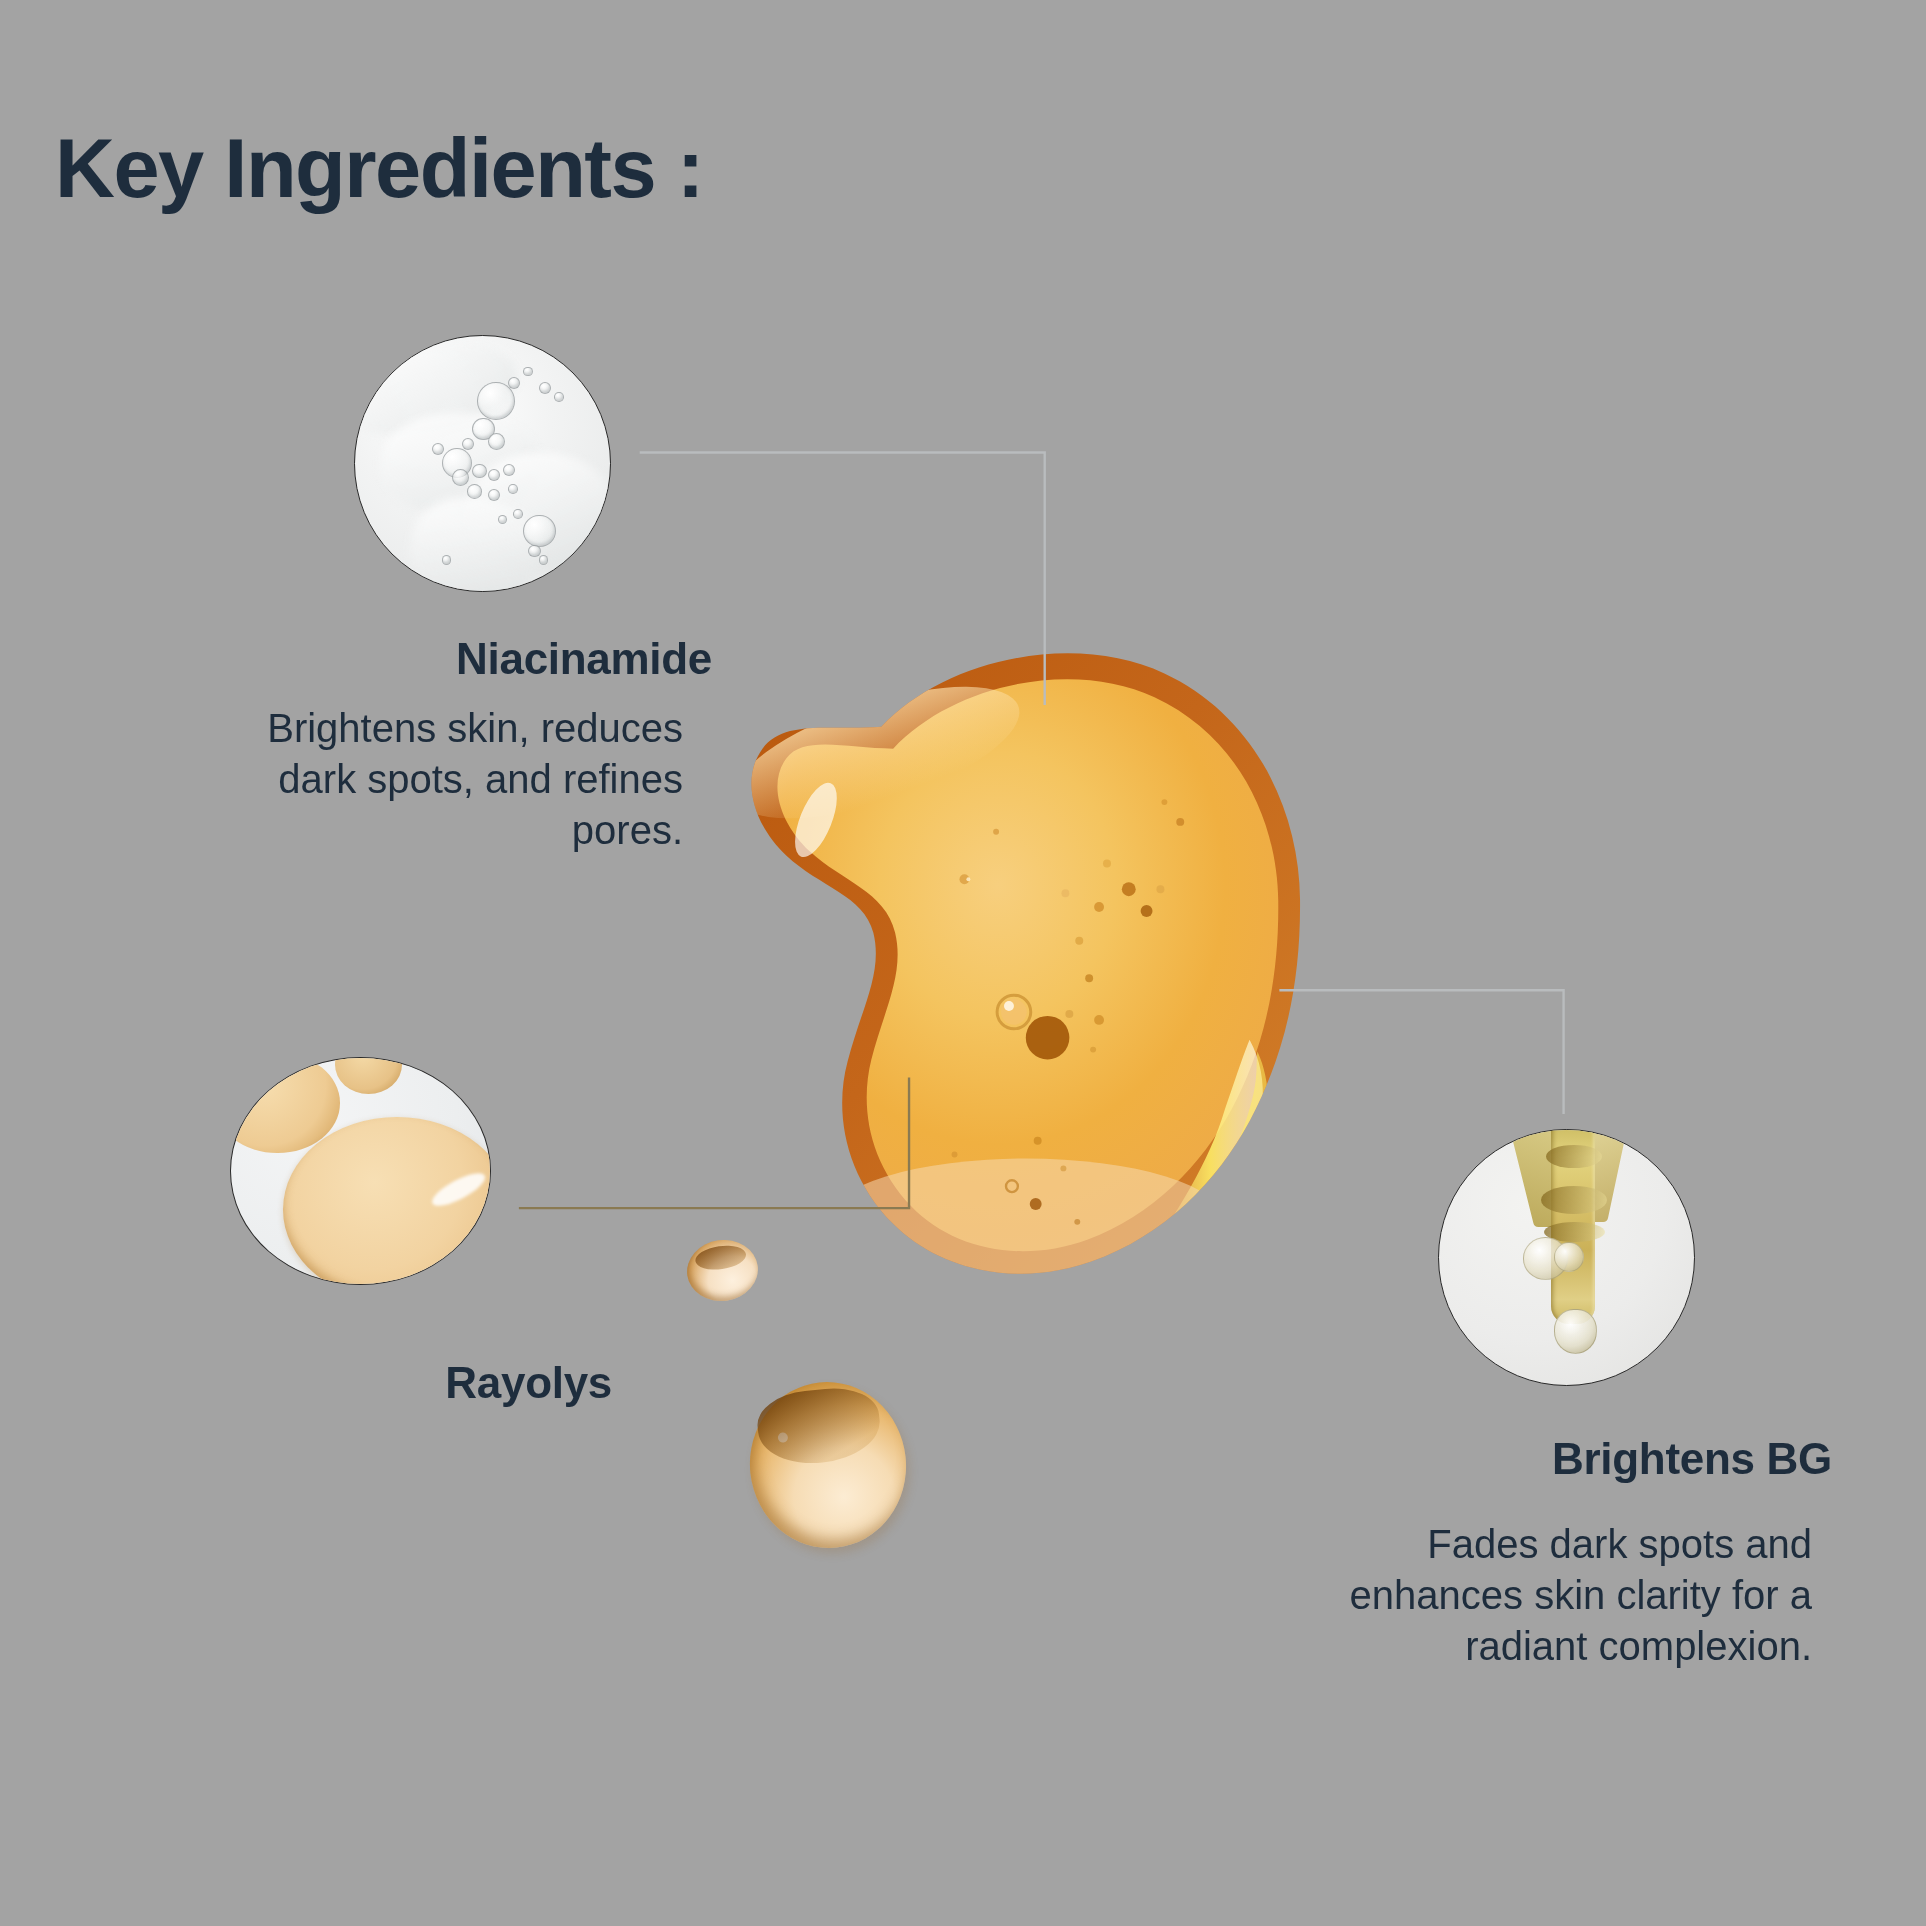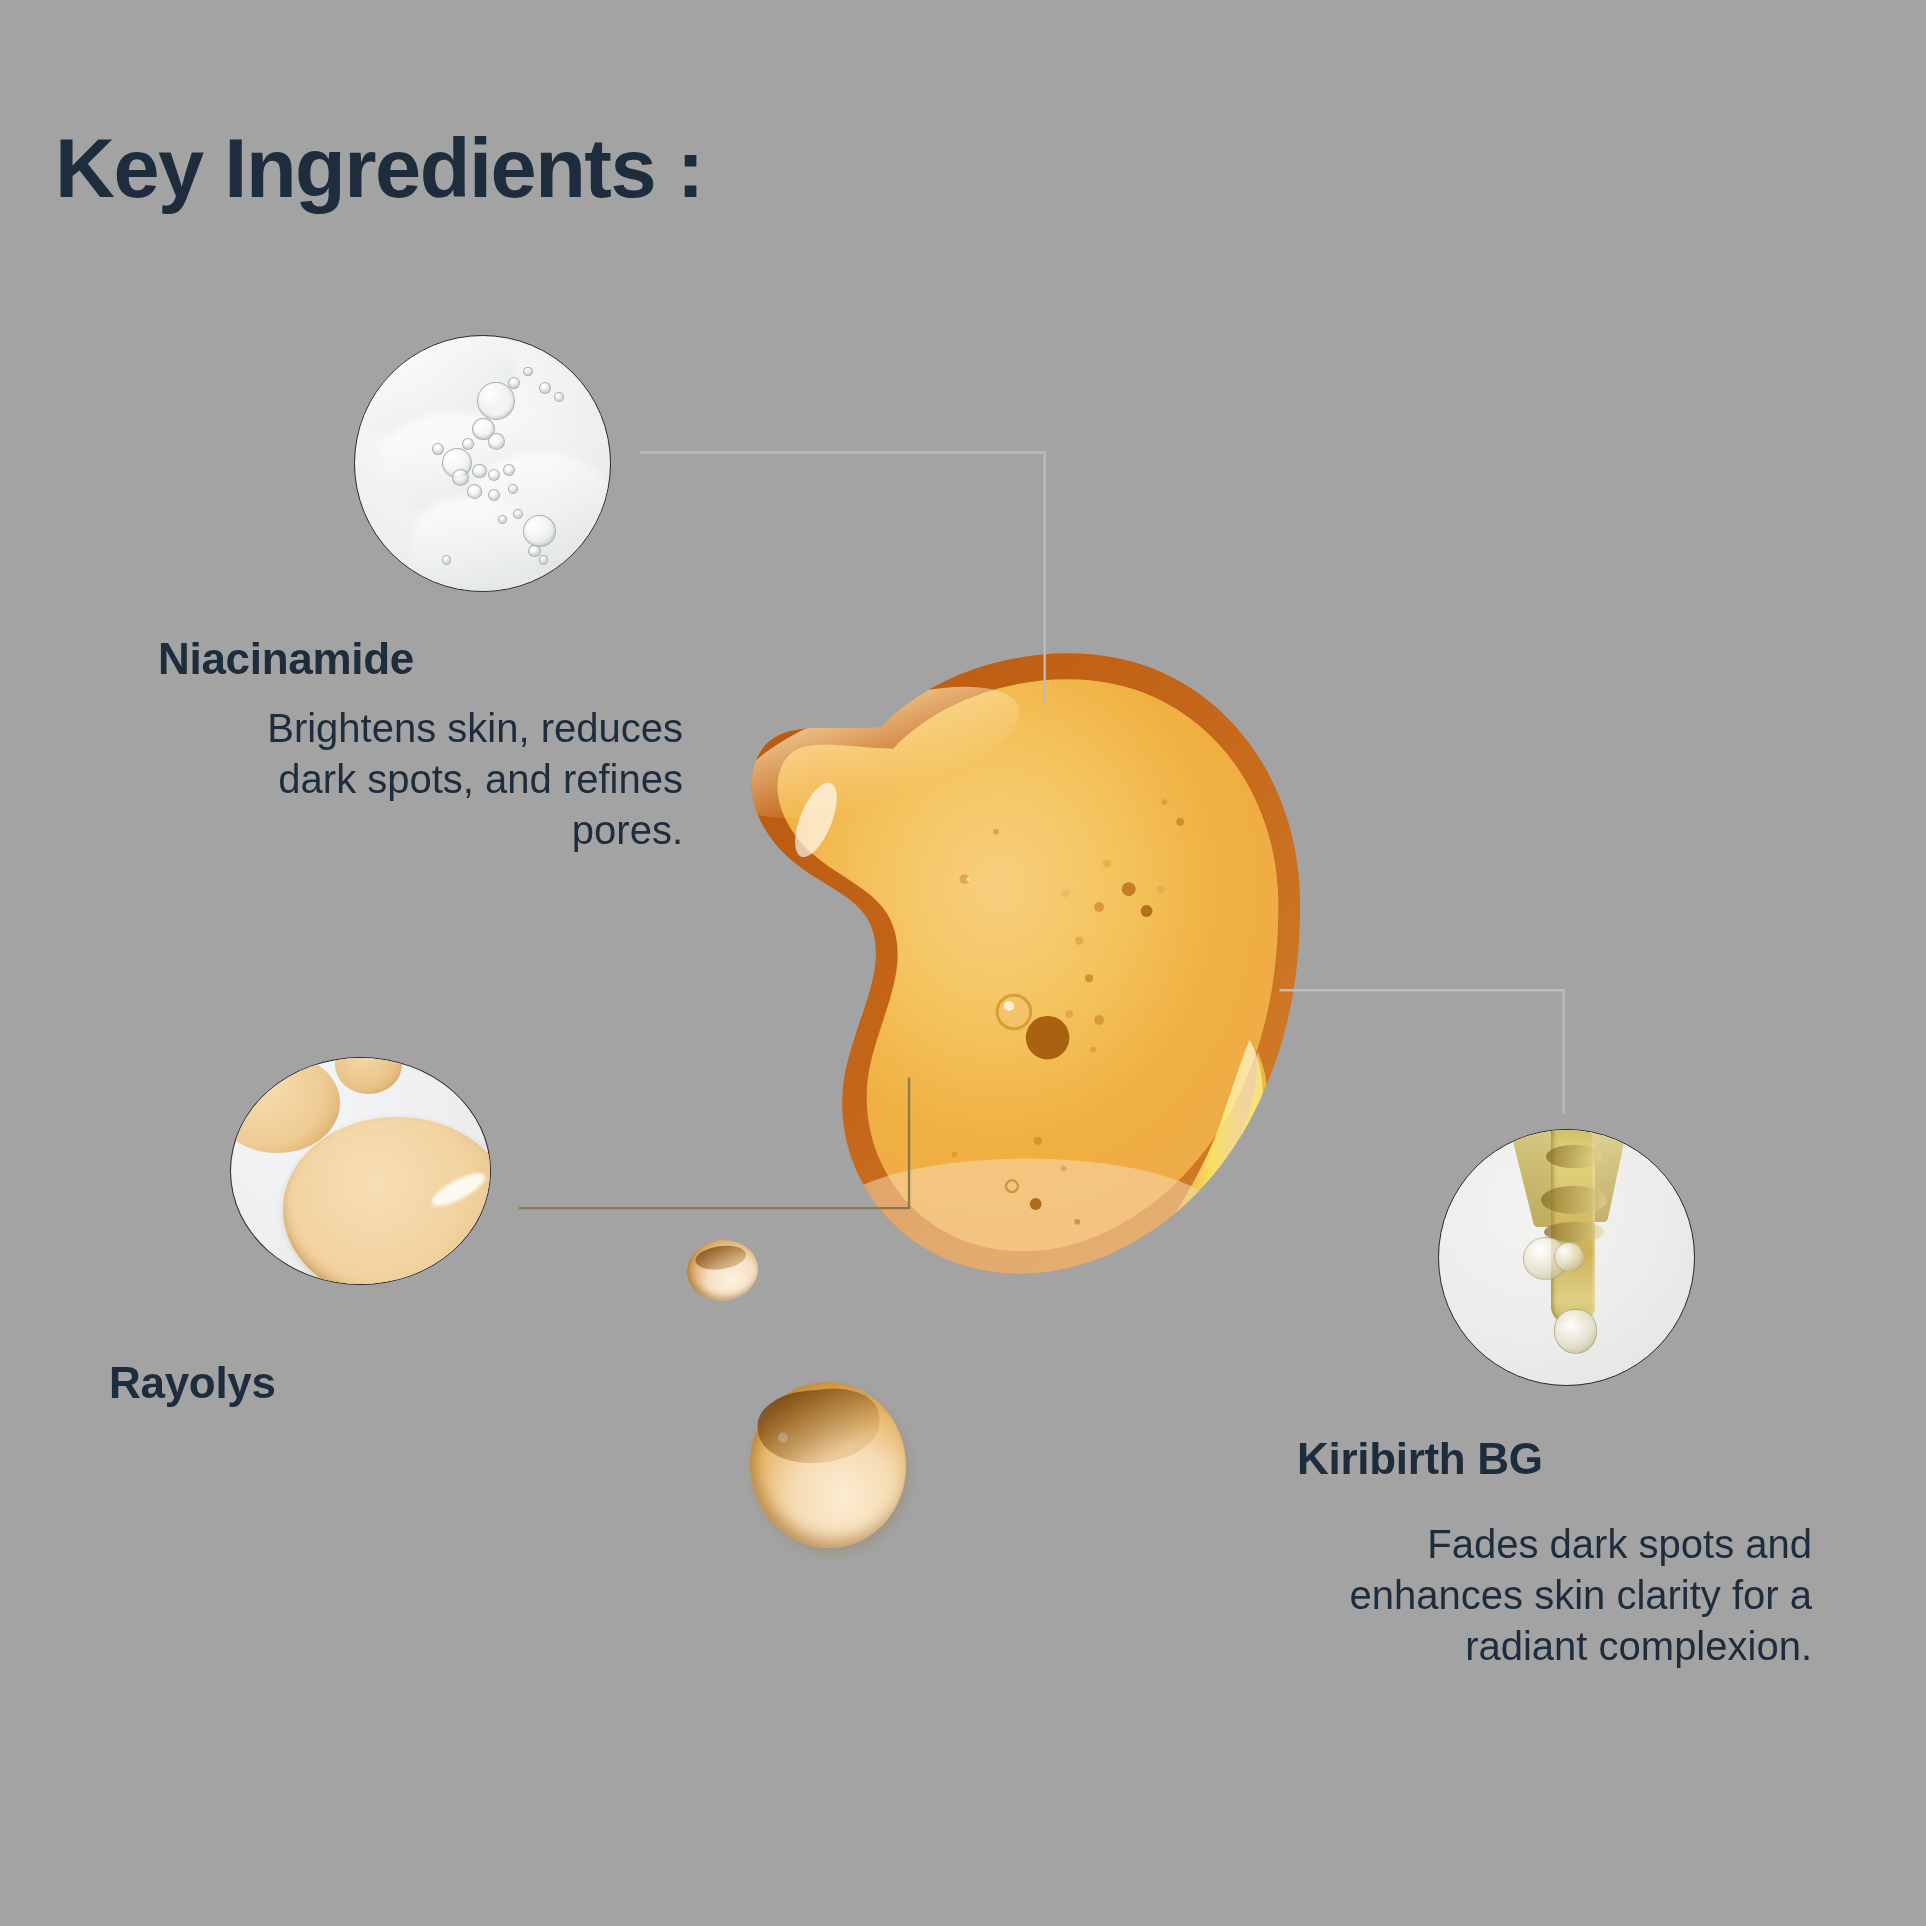--- a/index.html
+++ b/index.html
@@ -206,21 +206,21 @@
     border-radius: 50%;
     background: #fffaf1;
   }
 
   
   .ing-name {
     position: absolute;
     font-size: 44px;
     font-weight: 700;
     color: #1e2d3d;
-    text-align: left;
+    text-align: right;
     letter-spacing: -0.3px;
     white-space: nowrap;
   }
   .ing-desc {
     position: absolute;
     font-size: 40px;
     font-weight: 400;
     color: #1e2d3d;
     text-align: right;
     line-height: 1.27;
@@ -406,17 +406,17 @@
     <div class="dropper-stem-l"></div>
     <div class="dropper-stem-r"></div>
     <div class="dropper-stream"></div>
     <div class="oil-band" style="left:42%;top:6%;width:22%;height:9%;"></div>
     <div class="oil-band" style="left:40%;top:22%;width:26%;height:11%;"></div>
     <div class="oil-band" style="left:41%;top:36%;width:24%;height:8%;"></div>
     <div class="oil-bead" style="left:33%;top:42%;width:17%;height:16%;"></div>
     <div class="oil-bead" style="left:45%;top:44%;width:11%;height:11%;"></div>
     <div class="oil-drop-bottom"></div>
   </div>
-  <div class="ing-name" id="name-kiribirth">Kiribirth BG</div>
+  <div class="ing-name" id="name-kiribirth">Brightens BG</div>
   <div class="ing-desc" id="desc-kiribirth">Fades dark spots and enhances skin clarity for a radiant complexion.</div>
 
 </div>
 
 
 </body></html>

